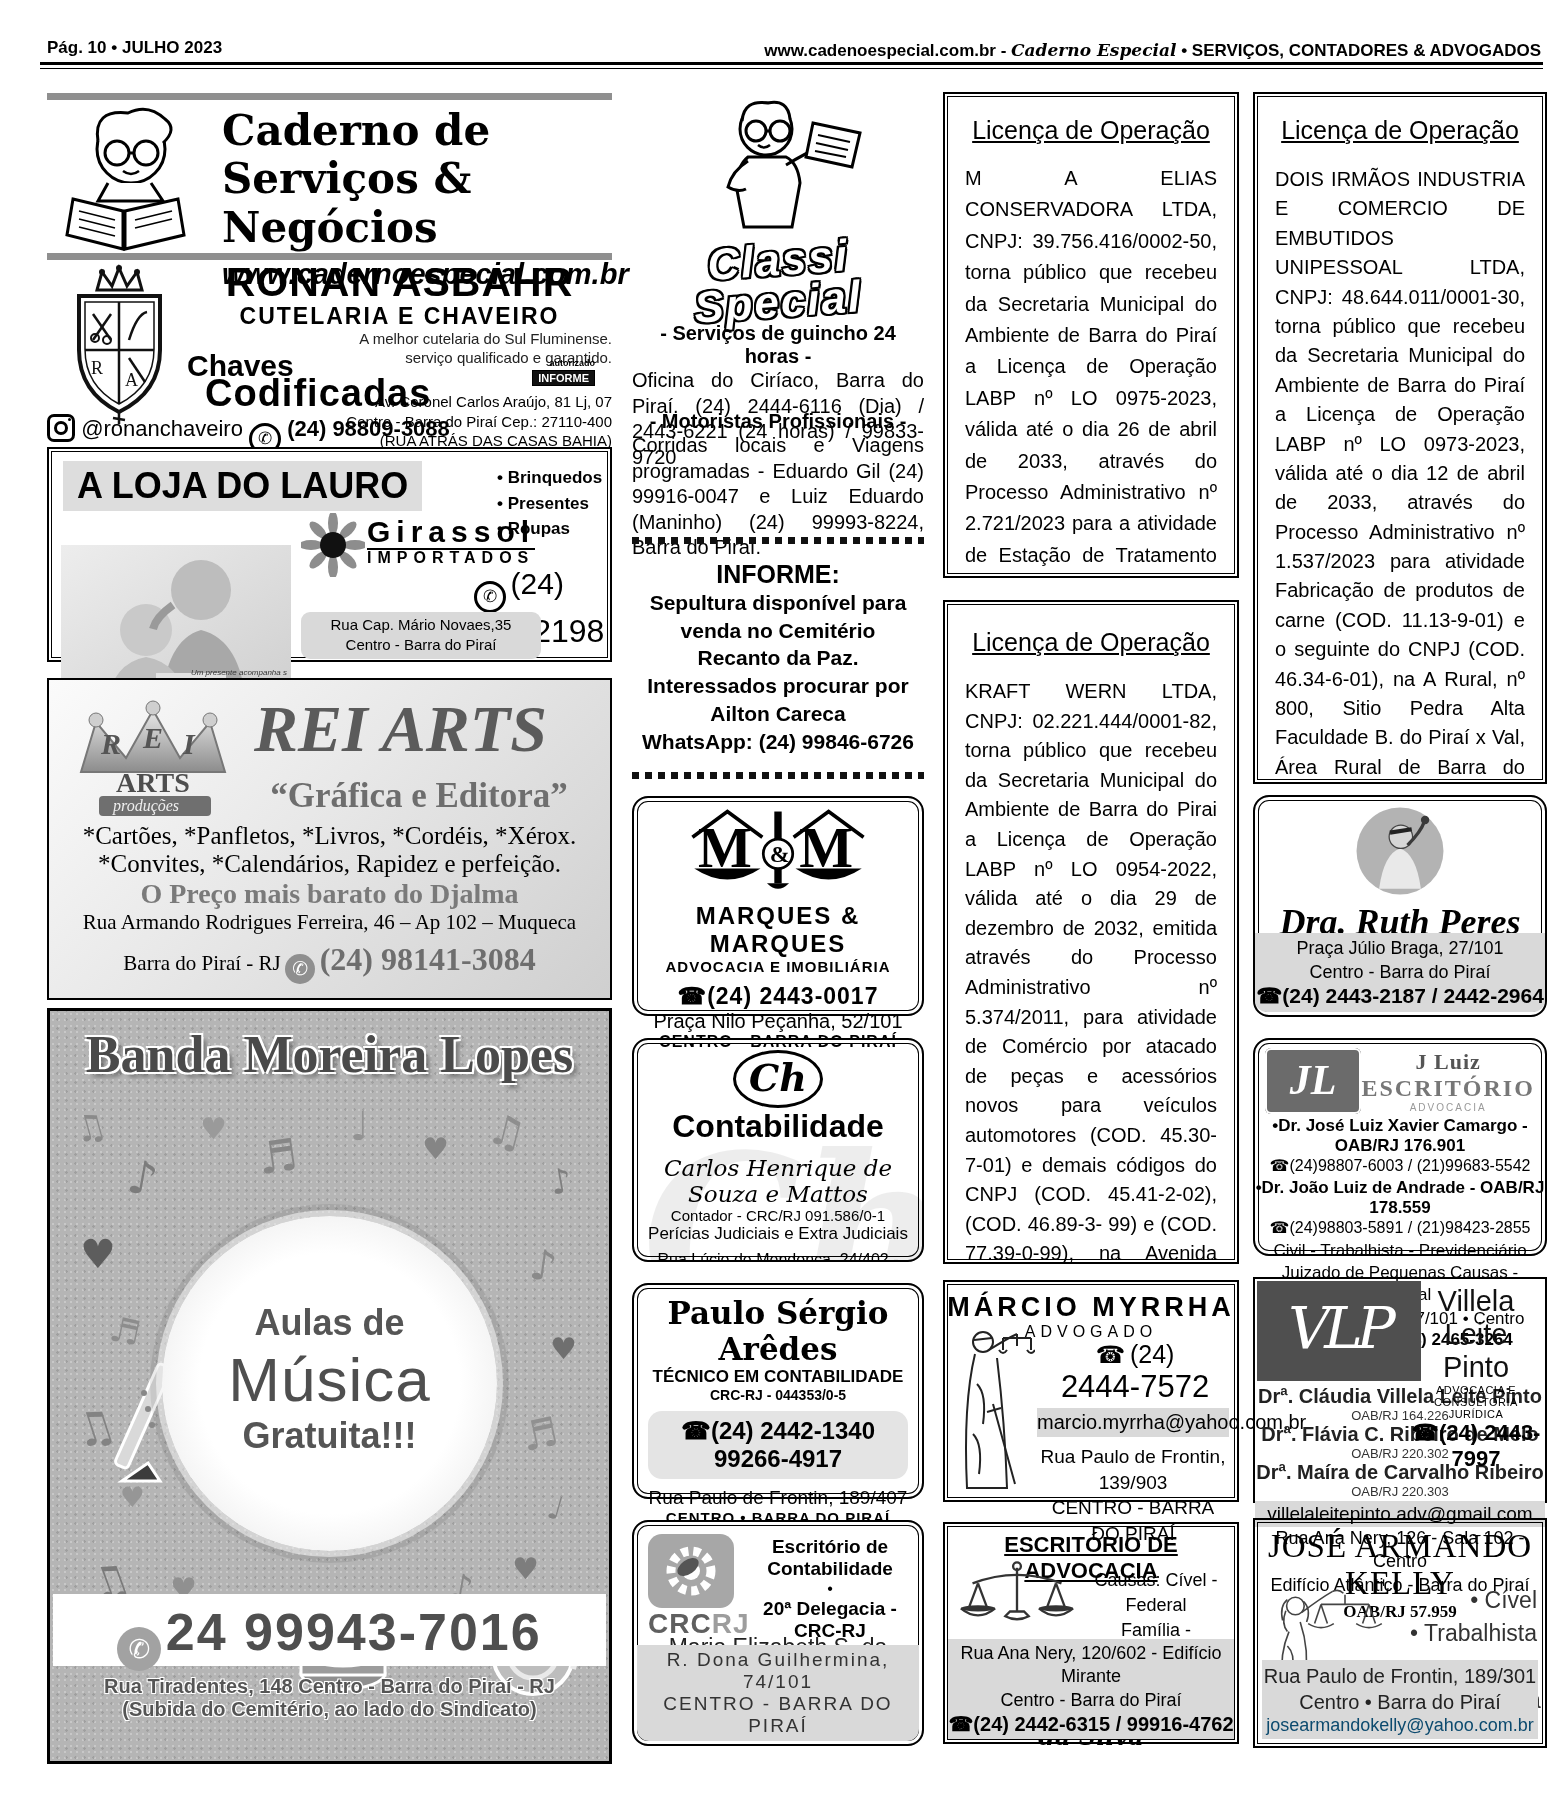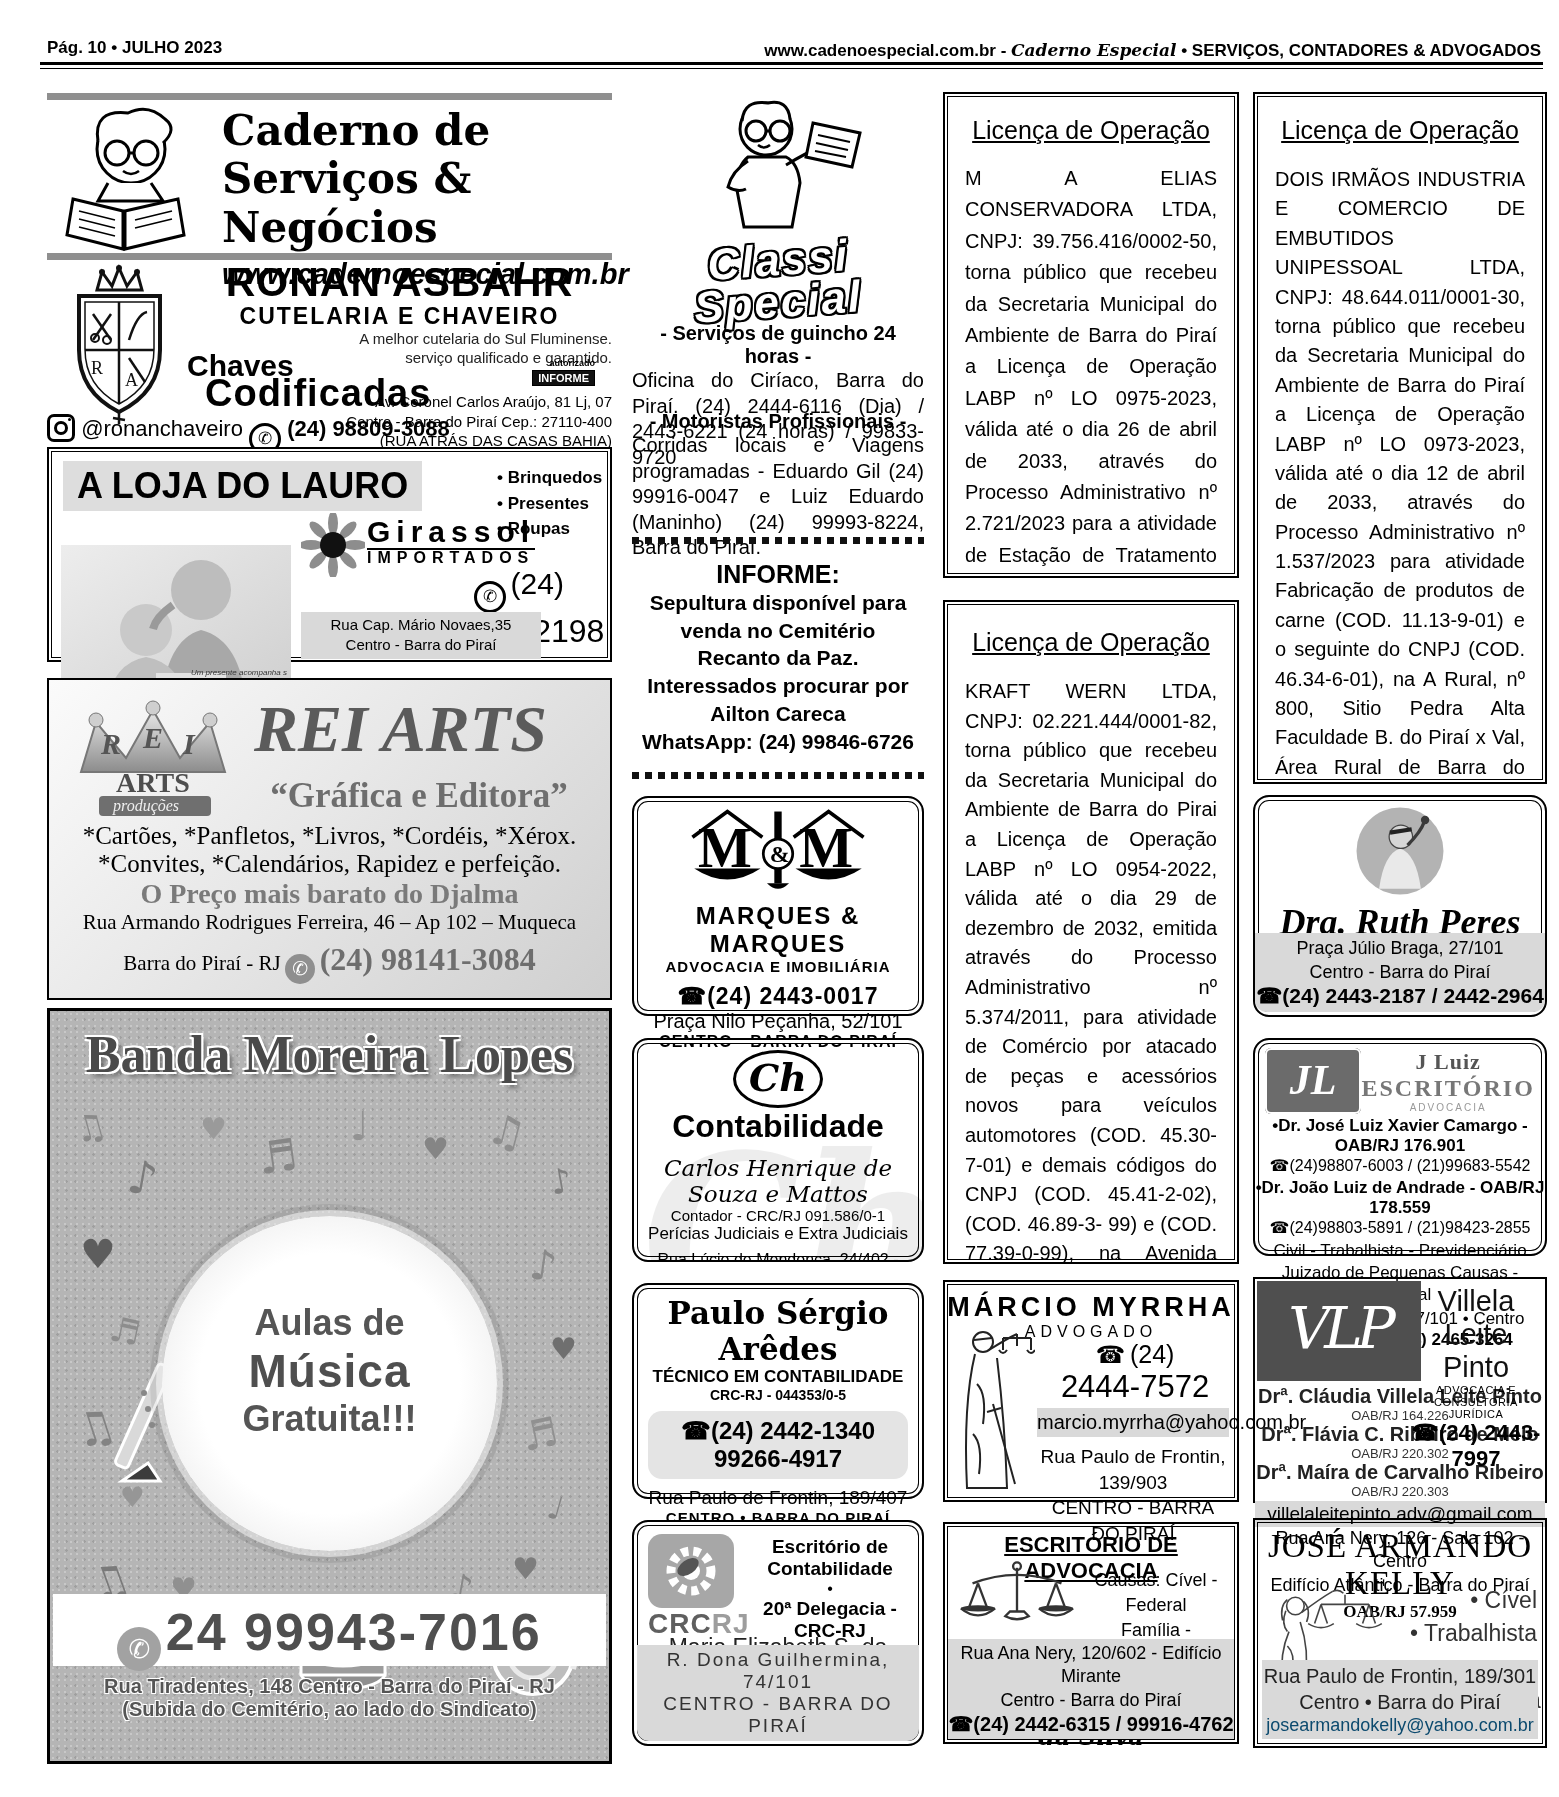--- a/index.html
+++ b/index.html
@@ -41,42 +41,42 @@
   .wa-o{display:inline-block;width:26px;height:26px;border:3px solid #000;border-radius:50%;text-align:center;line-height:26px;font-size:17px;vertical-align:-8px;background:#fff;}
   .wa-f{display:inline-block;width:30px;height:30px;background:#9a9a9a;color:#fff;border-radius:50%;text-align:center;line-height:30px;font-size:19px;vertical-align:-5px;}
   
   #lauro{background:#fff;}
   #lauro .title{background:#ddd;font-size:36px;font-weight:900;padding:4px 14px;display:inline-block;}
   #lauro .bullets{font-size:17px;font-weight:bold;line-height:1.5;}
   #lauro .gbrand{font-size:30px;font-weight:bold;letter-spacing:6px;border-bottom:2px solid #000;}
   #lauro .gsub{font-size:16px;font-weight:bold;letter-spacing:6px;}
   #lauro .ph1{font-size:30px;}
   #lauro .ph2{font-size:32px;}
-  #lauro .cap{font-size:15px;line-height:1.35;}
+  #lauro .cap{font-size:15px;line-height:1.35;border-radius:9px;}
   #lauro .photo{position:absolute;left:12px;top:96px;width:230px;height:160px;background:linear-gradient(145deg,#ededed,#cfcfcf);overflow:hidden;}
   #lauro .pnote{position:absolute;right:4px;bottom:28px;font-size:8px;font-style:italic;color:#333;}
   
   #reiarts{background:linear-gradient(135deg,#fbfbfb 0%,#e8e8e8 45%,#cfcfcf 100%);border:2px solid #000;}
   #reiarts .name{font-family:"Liberation Serif",serif;font-style:italic;font-weight:bold;font-size:66px;color:#5b5b5b;line-height:1;}
   #reiarts .sub{font-family:"Liberation Serif",serif;font-weight:bold;font-size:35px;color:#6e6e6e;}
   #reiarts .ln{font-family:"Liberation Serif",serif;font-size:25px;}
   #reiarts .ln3{font-family:"Liberation Serif",serif;font-weight:bold;font-size:28px;color:#7a7a7a;}
   #reiarts .addr{font-family:"Liberation Serif",serif;font-size:21px;}
   #reiarts .city{font-family:"Liberation Serif",serif;font-size:21px;}
   #reiarts .ph{font-family:"Liberation Serif",serif;font-weight:bold;font-size:32px;color:#6e6e6e;}
   
   #banda{background:#b5b5b5;border:3px solid #000;
     background-image:radial-gradient(rgba(255,255,255,.25) 1px,transparent 1.5px),radial-gradient(rgba(0,0,0,.12) 1px,transparent 1.5px);
     background-size:6px 6px,9px 9px;background-position:0 0,3px 4px;overflow:hidden;}
   #banda .title{font-family:"Liberation Serif",serif;font-weight:900;font-size:52px;color:#4a4a4a;
     text-shadow:-2px -2px 0 #fff,2px -2px 0 #fff,-2px 2px 0 #fff,2px 2px 0 #fff,5px 5px 4px rgba(0,0,0,.35);}
   #banda .circle{position:absolute;left:112px;top:205px;width:335px;height:335px;border-radius:50%;
     background:radial-gradient(circle,#fff 55%,#f2f2f2 75%,#e9e9e9 100%);box-shadow:0 0 0 6px rgba(255,255,255,.5),0 0 0 12px rgba(0,0,0,.08);}
   #banda .c1{font-size:36px;font-weight:bold;color:#555;}
-  #banda .c2{font-size:46px;font-weight:700;color:#4f4f4f;letter-spacing:1px;}
+  #banda .c2{font-size:62px;font-weight:400;color:#4f4f4f;letter-spacing:1px;}
   #banda .c3{font-size:36px;font-weight:bold;color:#555;}
   #banda .band{position:absolute;left:3px;right:3px;top:583px;height:72px;background:#fff;}
   #banda .ph{font-size:52px;font-weight:900;color:#4f4f4f;letter-spacing:2px;}
   #banda .ad1,#banda .ad2{font-size:20px;font-weight:900;color:#555;
     text-shadow:-1px -1px 0 #fff,1px -1px 0 #fff,-1px 1px 0 #fff,1px 1px 0 #fff;}
   .note{position:absolute;font-family:"DejaVu Sans",sans-serif;}
   
   #classi .bubble{font-size:44px;font-weight:900;font-style:italic;color:#fff;letter-spacing:2px;line-height:.95;
     text-shadow:-2px -2px 0 #000,2px -2px 0 #000,-2px 2px 0 #000,2px 2px 0 #000,0 -2px 0 #000,0 2px 0 #000,-2px 0 0 #000,2px 0 0 #000;transform:rotate(-4deg);}
   .clsf .hd{font-size:20px;font-weight:bold;text-align:center;}

